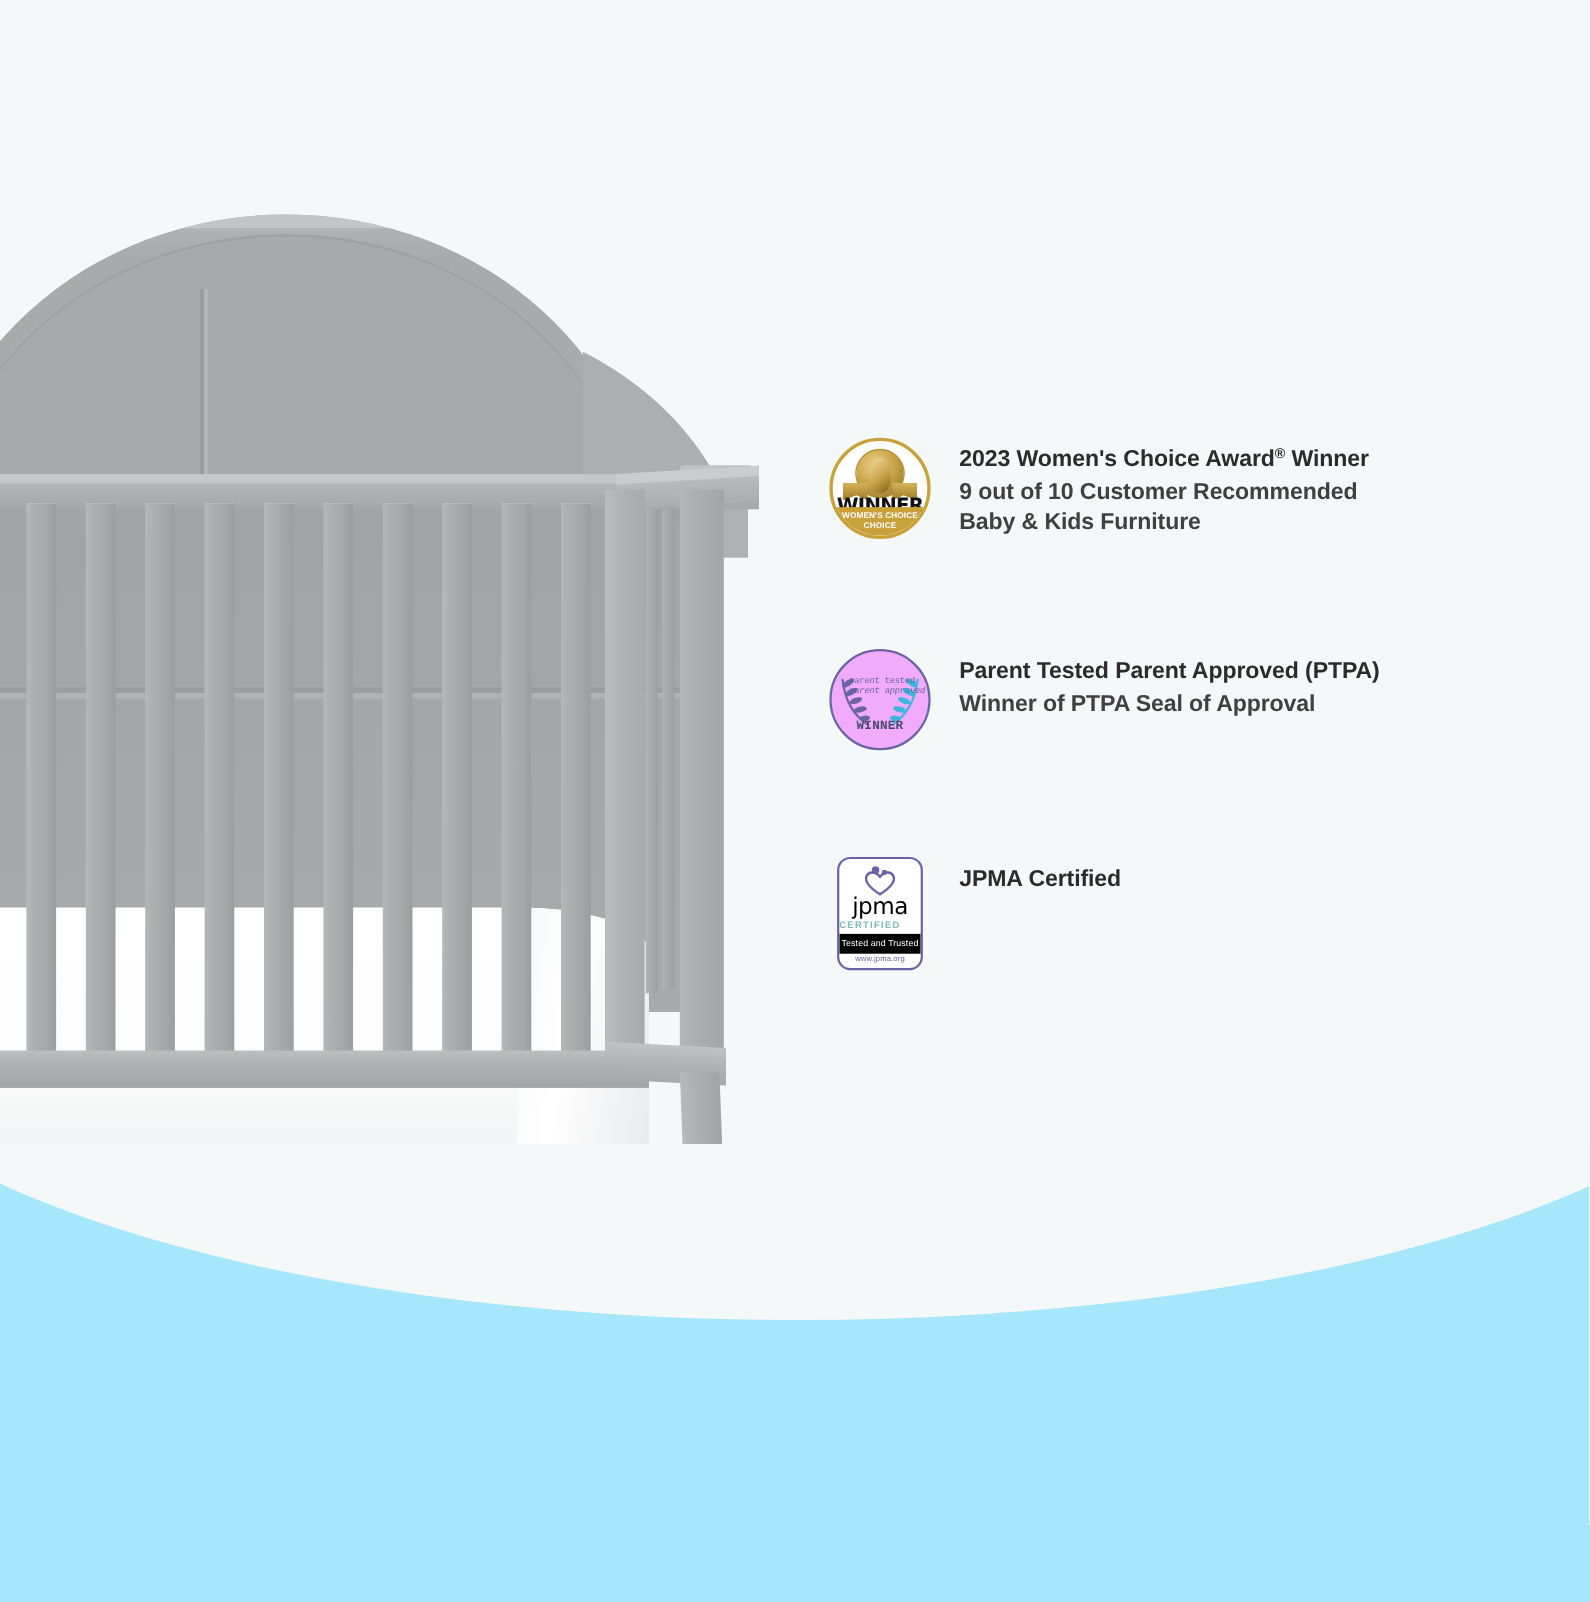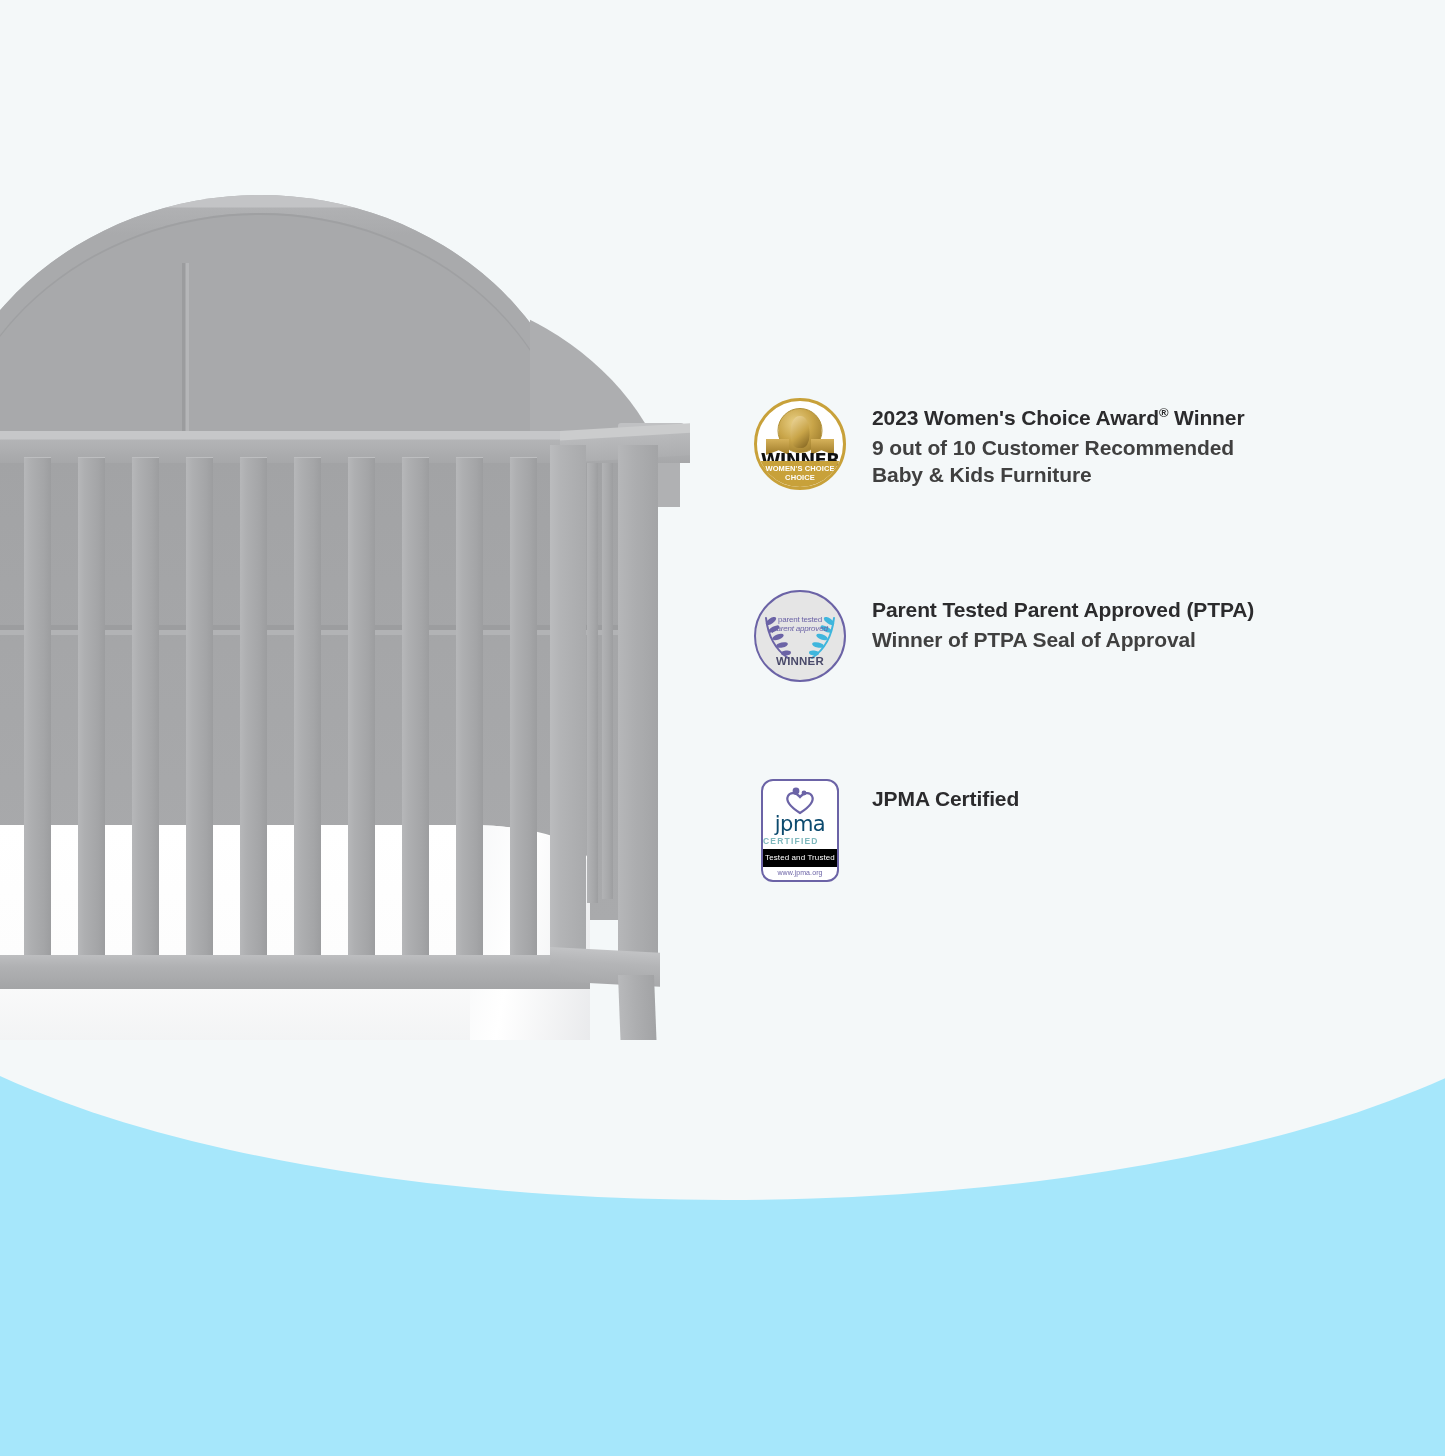--- a/index.html
+++ b/index.html
@@ -436,24 +436,25 @@
     text-align: center;
     letter-spacing: 0.1px;
   }
 
   
   .ptpa-badge {
     position: relative;
     width: 92px;
     height: 92px;
     border-radius: 50%;
-    background: #e5e5e5;
+    background: #f0abfc;
     border: 2.5px solid #6b63a6;
     box-sizing: border-box;
     overflow: hidden;
+    font-family: Liberation Mono, monospace;
   }
   .ptpa-wreath {
     position: absolute;
     top: 16px;
     width: 30px;
     height: 52px;
   }
   .ptpa-wreath.left { left: 6px; }
   .ptpa-wreath.right { right: 6px; }
   .ptpa-text {
@@ -511,21 +512,21 @@
     height: 28px;
   }
   .jpma-word {
     position: absolute;
     left: 0;
     right: 0;
     top: 33px;
     text-align: center;
     font-size: 21px;
     font-weight: normal;
-    color: #0c4a6e;
+    color: #000000;
     letter-spacing: -0.5px;
     line-height: 1;
     font-family: "DejaVu Sans", sans-serif;
   }
   .jpma-certified {
     position: absolute;
     left: 0;
     right: 0;
     top: 55px;
     text-align: left;

